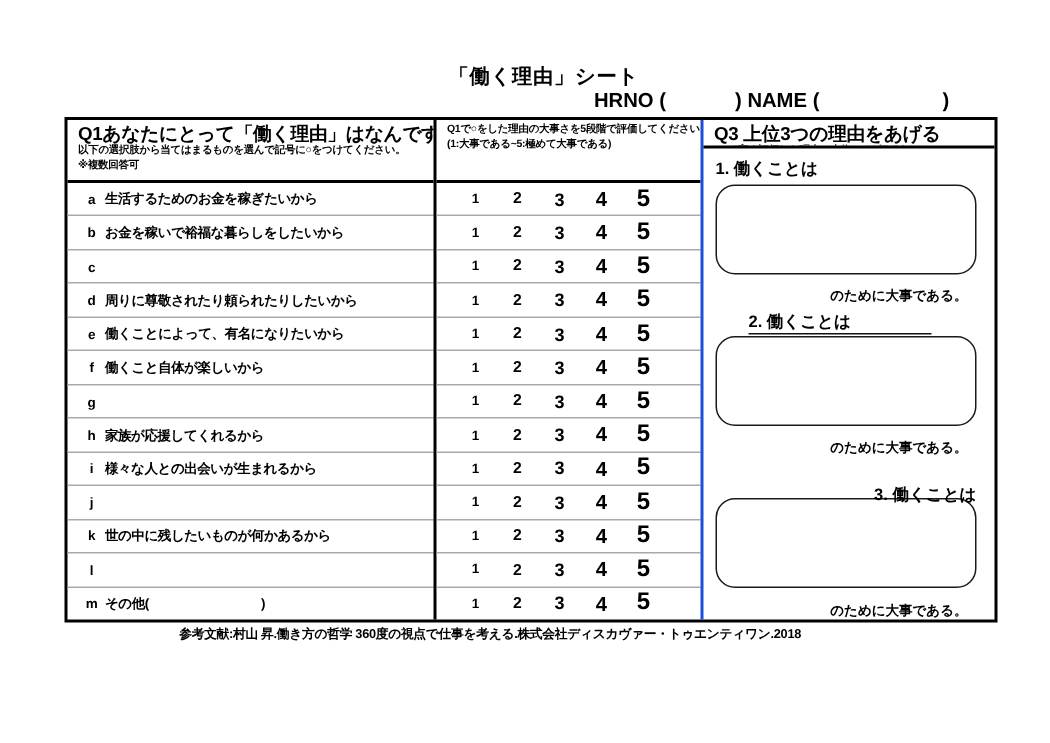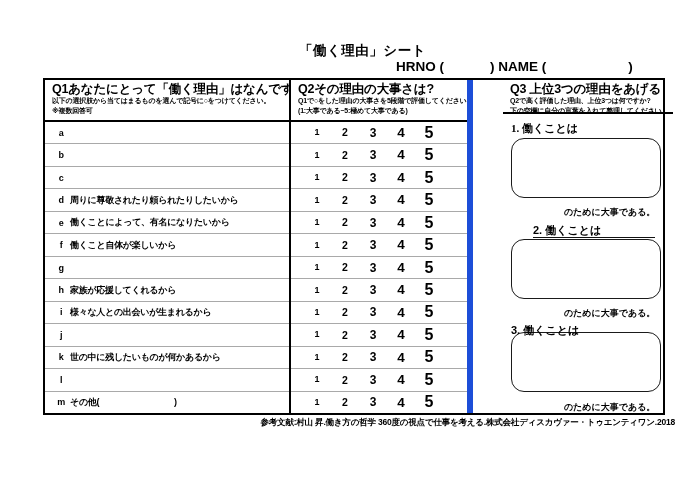--- a/index.html
+++ b/index.html
@@ -15,21 +15,21 @@
   .blank-hrno{width:46px;}
   .blank-name{width:82px;}
 
   .sheet-table{
     position:absolute;left:43px;top:78px;width:622px;height:337px;
     border:2px solid #000;box-sizing:border-box;display:flex;background:#fff;
   }
   .col{box-sizing:border-box;display:flex;flex-direction:column;}
   .col-q1{width:244px;}
   .col-q2{width:178px;border-left:2px solid #000;}
-  .col-q3{flex:1;border-left:6px solid #1d4ed8;padding-left:30px;}
+  .col-q3{flex:1;border-left:2px solid #1d4ed8;}
 
   .col-header{height:42px;border-bottom:2px solid #000;box-sizing:border-box;padding:2px 5px 0 7px;overflow:hidden;}
   .col-title{font-size:12.5px;line-height:1.15;letter-spacing:-.2px;white-space:nowrap;}
   .col-sub{font-size:7px;line-height:1.4;letter-spacing:-.2px;white-space:nowrap;}
 
   .col-body{flex:1;display:flex;flex-direction:column;}
   .q-row{flex:1;display:flex;align-items:center;border-bottom:1px solid #a9a9a9;box-sizing:border-box;overflow:hidden;}
   .q-row:last-child{border-bottom:none;}
   .q1-row{padding-left:11px;font-size:9px;letter-spacing:-.3px;white-space:pre;}
   .item-key{display:inline-block;min-width:10px;text-align:center;margin-right:4px;}
@@ -40,54 +40,56 @@
   .s2{font-size:10.5px;}
   .s3{font-size:12px;}
   .s4{font-size:13.5px;}
   .s5{font-size:16px;}
 
   .q3-body{padding:6px 12px 0 6px;display:flex;flex-direction:column;}
   .q3-label{font-size:11px;line-height:13px;margin-left:2px;position:relative;z-index:2;white-space:nowrap;}
   .q3-label.u{border-bottom:1.5px solid #111;width:122px;margin-left:24px;}
   .q3-box{height:58px;border:1.5px solid #1a1a1a;border-radius:13px;background:transparent;margin-left:2px;}
   .q3-suffix{text-align:right;font-size:9px;line-height:12px;padding-right:6px;white-space:nowrap;}
-  .sec1 .q3-label{margin-top:2px;font-family:Liberation Serif, serif;}
+  .sec1 .q3-label{margin-top:2px;}
   .sec1 .q3-box{margin-top:3px;}
   .sec1 .q3-suffix{margin-top:8px;}
   .sec2 .q3-label{margin-top:6px;}
   .sec2 .q3-box{margin-top:1px;}
   .sec2 .q3-suffix{margin-top:8px;}
-  .sec3 .q3-label{margin-top:5px;}
+  .sec3 .q3-label{margin-top:20px;text-align:right;}
   .sec3 .q3-box{margin-top:-5px;}
   .sec3 .q3-suffix{margin-top:9px;}
 
-  .footer{position:absolute;top:417px;left:0;width:675px;text-align:right;font-size:8.5px;letter-spacing:-.2px;white-space:nowrap;}
+  .footer{position:absolute;top:417px;left:0;width:534px;text-align:right;font-size:8.5px;letter-spacing:-.2px;white-space:nowrap;}
 </style>
 </head>
 <body>
 
 <div class="page-title">「働く理由」シート</div>
 
 <div class="hrno-line"><span>HRNO</span><span> (</span><span class="blank blank-hrno"></span><span>) </span><span>NAME</span><span> (</span><span class="blank blank-name"></span><span>)</span></div>
 
 <div class="sheet-table">
 
   <div class="col col-q1">
     <div class="col-header">
       <div class="col-title">Q1あなたにとって「働く理由」はなんですか。</div>
       <div class="col-sub">以下の選択肢から当てはまるものを選んで記号に○をつけてください。</div>
       <div class="col-sub">※複数回答可</div>
     </div>
     <div class="col-body" id="q1-body">
   <div class="q-row q1-row">
     <span class="item-key">a</span>
+    <span class="item-text">生活するためのお金を稼ぎたいから</span>
   </div>
 
   <div class="q-row q1-row">
     <span class="item-key">b</span>
+    <span class="item-text">お金を稼いで裕福な暮らしをしたいから</span>
   </div>
 
   <div class="q-row q1-row">
     <span class="item-key">c</span>
   </div>
 
   <div class="q-row q1-row">
     <span class="item-key">d</span>
     <span class="item-text">周りに尊敬されたり頼られたりしたいから</span>
   </div>
@@ -131,21 +133,20 @@
 
   <div class="q-row q1-row">
     <span class="item-key">m</span>
     <span class="item-text">その他(                                  )</span>
   </div>
 </div>
   </div>
 
   <div class="col col-q2">
     <div class="col-header">
-      <div class="col-title">Q2その理由の大事さは?</div>
       <div class="col-sub">Q1で○をした理由の大事さを5段階で評価してください。</div>
       <div class="col-sub">(1:大事である~5:極めて大事である)</div>
     </div>
     <div class="col-body" id="q2-body">
         <div class="q-row q2-row">
           <span class="scale-num s1">1</span>
           <span class="scale-num s2">2</span>
           <span class="scale-num s3">3</span>
           <span class="scale-num s4">4</span>
           <span class="scale-num s5">5</span>

